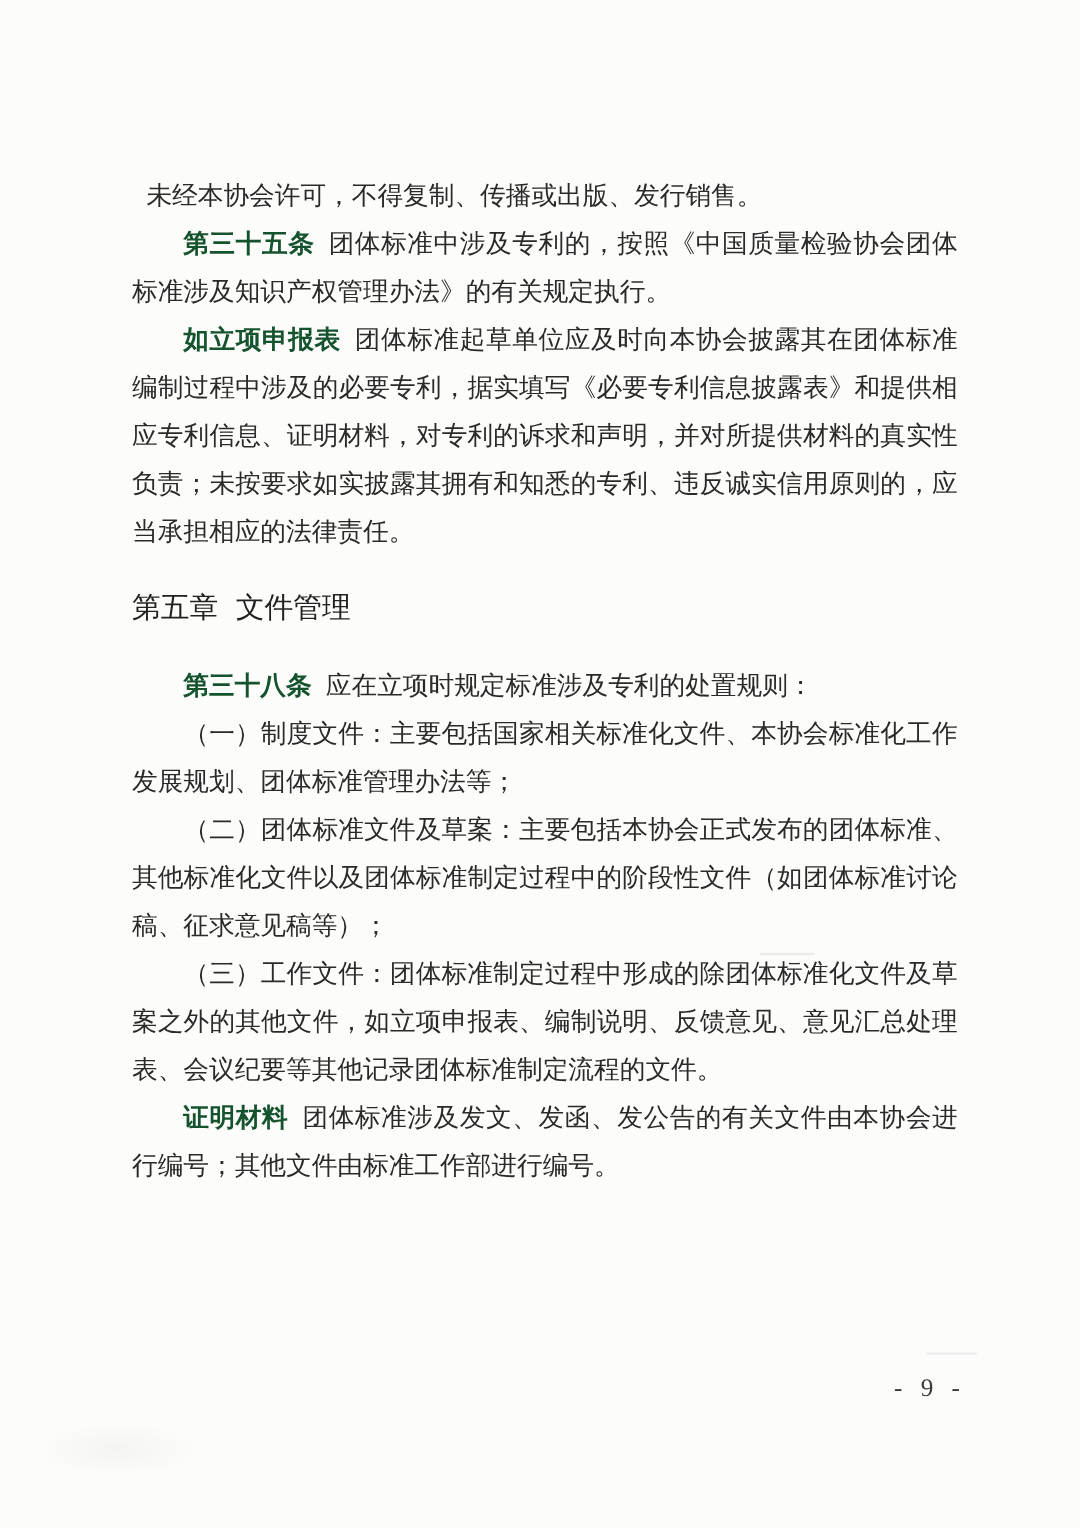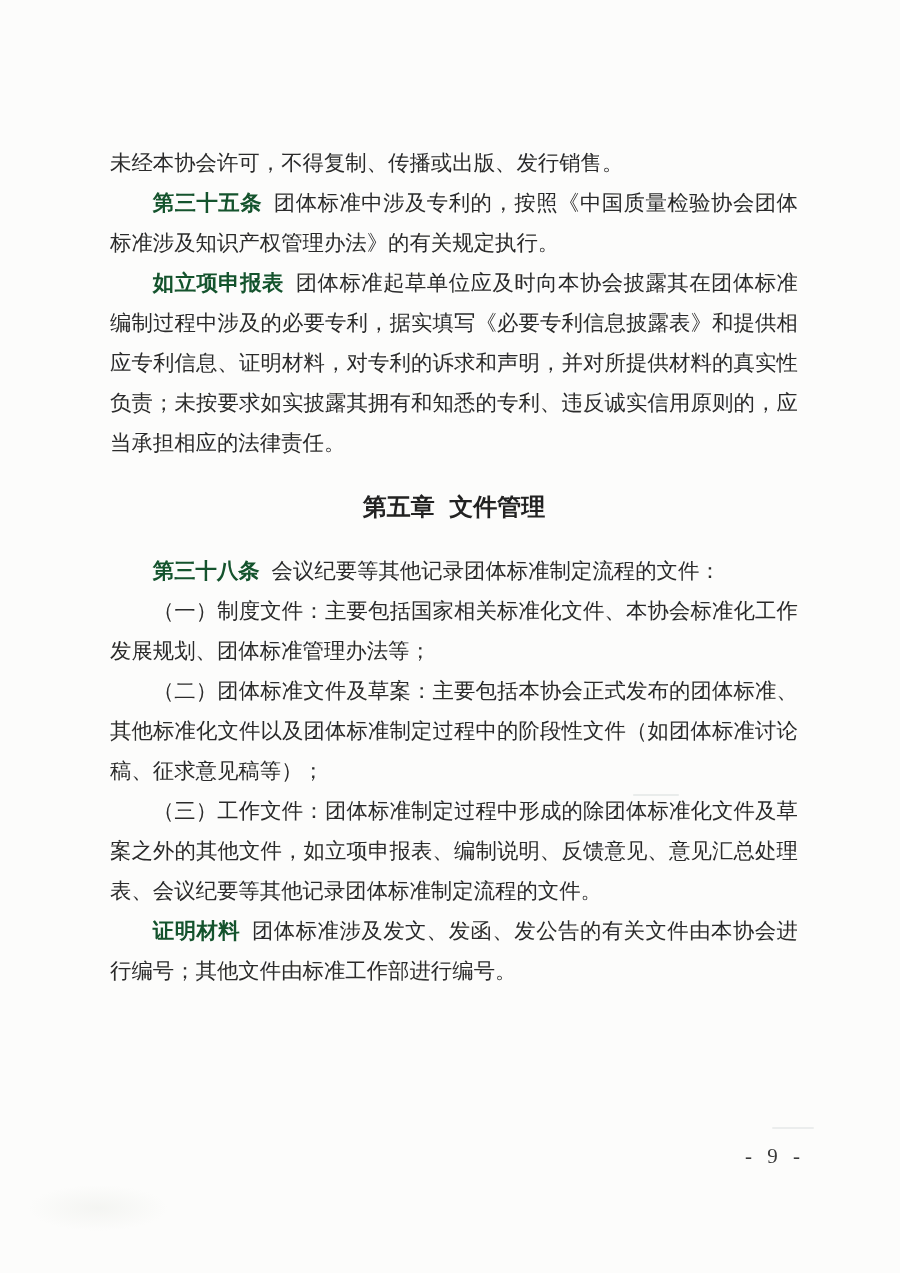--- a/index.html
+++ b/index.html
@@ -28,32 +28,33 @@
     line-height: 40px;
     color: #2a2a2a;
     text-align: justify;
   }
   .para {
     margin: 0;
     text-indent: 2em;
   }
   .para.flush {
     text-indent: 0;
+    margin-left: 12px;
   }
   .article-label {
     font-weight: bold;
     color: #14532d;
     margin-right: 0.55em;
   }
   .chapter {
     margin: 24px 0;
     font-size: 24px;
     line-height: 40px;
-    font-weight: bold;
-    text-align: center;
+    font-weight: normal;
+    text-align: left;
     text-indent: 0;
     word-spacing: 0.35em;
     color: #222222;
   }
   .page-number {
     position: absolute;
     left: 710px;
     top: 1136px;
     width: 130px;
     text-align: center;
@@ -81,21 +82,21 @@
 
     <p class="para flush"><span>未经本协会许可，不得复制、传播或出版、发行销售。</span></p>
 
     <p class="para"><span class="article-label">第三十五条</span><span>团体标准中涉及专利的，按照《中国质量检验协会团体标准涉及知识产权管理办法》的有关规定执行。</span></p>
 
 
     <p class="para"><span class="article-label">如立项申报表</span><span>团体标准起草单位应及时向本协会披露其在团体标准编制过程中涉及的必要专利，据实填写《必要专利信息披露表》和提供相应专利信息、证明材料，对专利的诉求和声明，并对所提供材料的真实性负责；未按要求如实披露其拥有和知悉的专利、违反诚实信用原则的，应当承担相应的法律责任。</span></p>
 
     <h2 class="chapter">第五章 文件管理</h2>
 
-    <p class="para"><span class="article-label">第三十八条</span><span>会议纪要等其他记录团体标准制定流程的文件：</span></p>
+    <p class="para"><span class="article-label">第三十八条</span><span>应在立项时规定标准涉及专利的处置规则：</span></p>
 
     <p class="para"><span>（一）制度文件：主要包括国家相关标准化文件、本协会标准化工作发展规划、团体标准管理办法等；</span></p>
 
     <p class="para"><span>（二）团体标准文件及草案：主要包括本协会正式发布的团体标准、其他标准化文件以及团体标准制定过程中的阶段性文件（如团体标准讨论稿、征求意见稿等）；</span></p>
 
     <p class="para"><span>（三）工作文件：团体标准制定过程中形成的除团体标准化文件及草案之外的其他文件，如立项申报表、编制说明、反馈意见、意见汇总处理表、会议纪要等其他记录团体标准制定流程的文件。</span></p>
 
     <p class="para"><span class="article-label">证明材料</span><span>团体标准涉及发文、发函、发公告的有关文件由本协会进行编号；其他文件由标准工作部进行编号。</span></p>
 
   </div>

